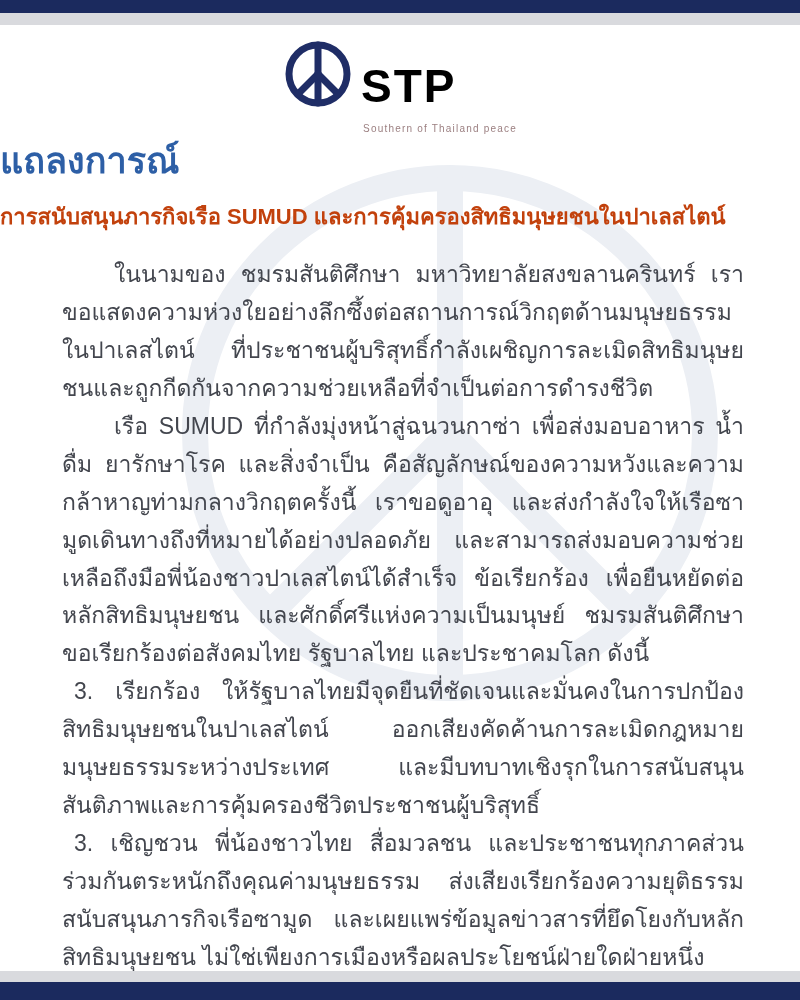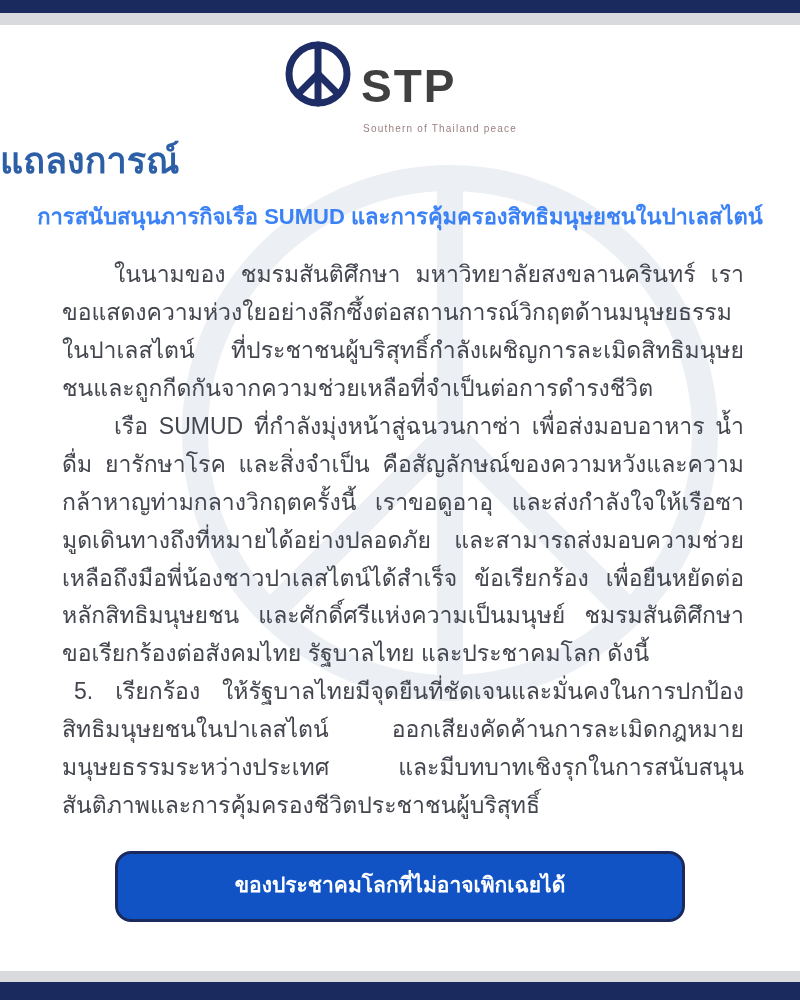--- a/index.html
+++ b/index.html
@@ -35,45 +35,45 @@
     justify-content: center;
     align-items: center;
     gap: 8px;
     margin-top: 38px;
     height: 72px;
   }
   .logo-text-col { display: flex; flex-direction: column; align-items: flex-start; }
   .logo-stp {
     font-size: 46px;
     font-weight: bold;
-    color: #404040;
+    color: #000000;
     letter-spacing: 2px;
     line-height: 1;
     margin-top: 48px;
   }
   .logo-tagline {
     font-size: 10px;
     color: #9b7f80;
     letter-spacing: 1.2px;
     margin-top: 14px;
     margin-left: 2px;
   }
 
   .doc-title {
     margin-top: 22px;
     font-size: 36px;
     font-weight: bold;
     color: #2d5fa6;
   }
   .doc-subtitle {
     margin-top: 10px;
-    text-align: center;
+    text-align: left;
     font-size: 22px;
     font-weight: bold;
-    color: #3b82f6;
+    color: #c2410c;
   }
 
   .body-text {
     margin-top: 22px;
     padding: 0 56px 0 62px;
     color: #43464e;
     font-size: 23px;
     line-height: 1.65;
     text-align: justify;
   }
@@ -127,21 +127,22 @@
         <div class="logo-tagline">Southern of Thailand peace</div>
       </div>
     </div>
 
     <div class="doc-title">แถลงการณ์</div>
     <div class="doc-subtitle">การสนับสนุนภารกิจเรือ SUMUD และการคุ้มครองสิทธิมนุษยชนในปาเลสไตน์</div>
 
     <div class="body-text">
       <p class="para">ในนามของ ชมรมสันติศึกษา มหาวิทยาลัยสงขลานครินทร์ เราขอแสดงความห่วงใยอย่างลึกซึ้งต่อสถานการณ์วิกฤตด้านมนุษยธรรมในปาเลสไตน์ ที่ประชาชนผู้บริสุทธิ์กำลังเผชิญการละเมิดสิทธิมนุษยชนและถูกกีดกันจากความช่วยเหลือที่จำเป็นต่อการดำรงชีวิต</p>
       <p class="para">เรือ SUMUD ที่กำลังมุ่งหน้าสู่ฉนวนกาซ่า เพื่อส่งมอบอาหาร น้ำดื่ม ยารักษาโรค และสิ่งจำเป็น คือสัญลักษณ์ของความหวังและความกล้าหาญท่ามกลางวิกฤตครั้งนี้   เราขอดูอาอุ   และส่งกำลังใจให้เรือซามูดเดินทางถึงที่หมายได้อย่างปลอดภัย  และสามารถส่งมอบความช่วยเหลือถึงมือพี่น้องชาวปาเลสไตน์ได้สำเร็จ  ข้อเรียกร้อง  เพื่อยืนหยัดต่อหลักสิทธิมนุษยชน และศักดิ์ศรีแห่งความเป็นมนุษย์ ชมรมสันติศึกษาขอเรียกร้องต่อสังคมไทย รัฐบาลไทย และประชาคมโลก ดังนี้</p>
-      <p class="item">5. เรียกร้อง ให้รัฐบาลไทยมีจุดยืนที่ชัดเจนและมั่นคงในการปกป้องสิทธิมนุษยชนในปาเลสไตน์ ออกเสียงคัดค้านการละเมิดกฎหมายมนุษยธรรมระหว่างประเทศ      และมีบทบาทเชิงรุกในการสนับสนุนสันติภาพและการคุ้มครองชีวิตประชาชนผู้บริสุทธิ์</p>
+      <p class="item">3. เรียกร้อง ให้รัฐบาลไทยมีจุดยืนที่ชัดเจนและมั่นคงในการปกป้องสิทธิมนุษยชนในปาเลสไตน์ ออกเสียงคัดค้านการละเมิดกฎหมายมนุษยธรรมระหว่างประเทศ      และมีบทบาทเชิงรุกในการสนับสนุนสันติภาพและการคุ้มครองชีวิตประชาชนผู้บริสุทธิ์</p>
+      <p class="item">3. เชิญชวน พี่น้องชาวไทย สื่อมวลชน และประชาชนทุกภาคส่วน ร่วมกันตระหนักถึงคุณค่ามนุษยธรรม ส่งเสียงเรียกร้องความยุติธรรม  สนับสนุนภารกิจเรือซามูด  และเผยแพร่ข้อมูลข่าวสารที่ยึดโยงกับหลักสิทธิมนุษยชน  ไม่ใช่เพียงการเมืองหรือผลประโยชน์ฝ่ายใดฝ่ายหนึ่ง</p>
     </div>
 
     <div class="highlight-box">
       <div>ของประชาคมโลกที่ไม่อาจเพิกเฉยได้</div>
 
     </div>
 
   </div>
 
   <div class="strip-bot"></div>

